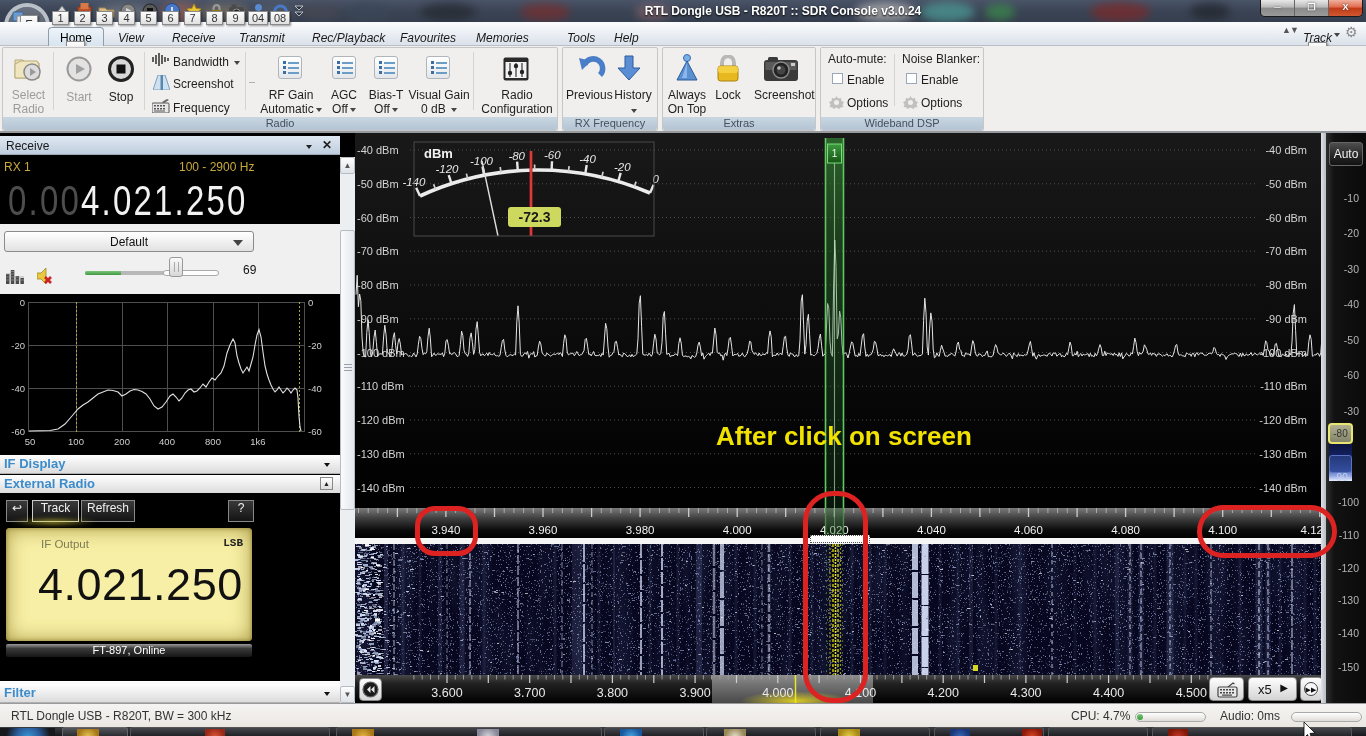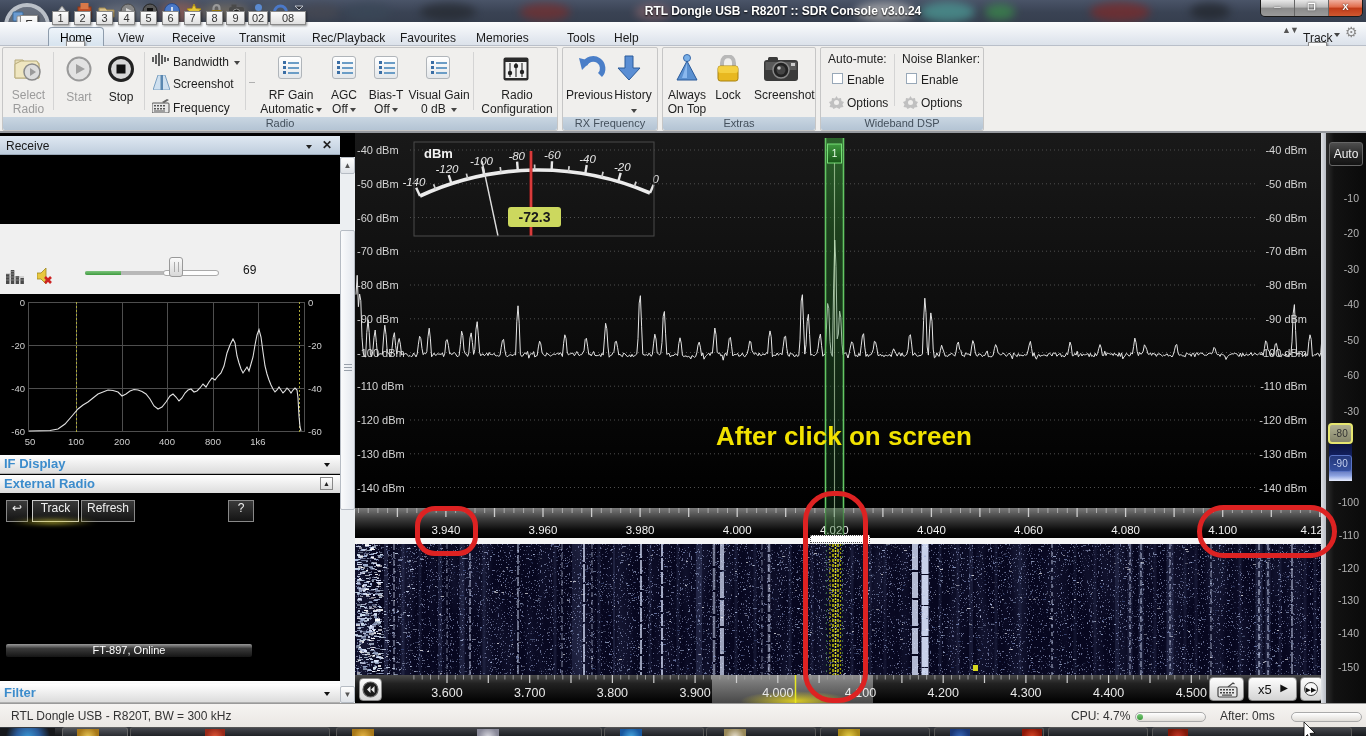--- a/index.html
+++ b/index.html
@@ -6,21 +6,21 @@
 .abs { position:absolute; }
 
 #title { left:0; top:0; width:1366px; height:30px; background:linear-gradient(#4a5468,#3a4354 40%,#333b4a); overflow:hidden;padding-left:20px; }
 #title .blob { position:absolute; filter:blur(4px); border-radius:50%; }
 #titletext { left:200px; top:4px; width:1166px; text-align:center; font-size:12px; font-weight:bold; color:#fff; text-shadow:0 1px 2px #000; }
 #winbtns { right:3px; top:0; width:103px; height:17px; border:1px solid #1a1a1a; border-top:none; border-radius:0 0 5px 5px; overflow:hidden; display:flex; }
 #winbtns div { flex:1; border-right:1px solid #666; background:linear-gradient(#e8e8e8,#b8b8b8 45%,#8a8a8a 50%,#9a9a9a); color:#fff; font-size:9px; font-weight:bold; text-align:center; line-height:15px; text-shadow:0 0 2px #333; }
 #winbtns div.cls { background:linear-gradient(#f0b0a0,#e06a4a 45%,#c03a18 50%,#d05830); border-right:none; }
 
 #tabrow { left:0; top:22px; width:1366px; height:24px; background:linear-gradient(#fbfcfd,#e4e9f0 70%,#dce2ea); border-bottom:1px solid #b9bfc9; }
-.tab { position:absolute; top:9px; font-size:12px; color:#1a1a1a; }
+.tab { position:absolute; top:9px; font-size:12px; color:#1a1a1a;font-style:italic; }
 #hometab { left:48px; top:5px; width:56px; height:23px; background:linear-gradient(#eef4fa,#d2e0ec); border:1px solid #8e9cac; border-bottom:none; border-radius:4px 4px 0 0; text-align:center; font-size:12px; padding-top:3px; }
 .keytip { position:absolute; background:linear-gradient(#fcfcfc,#e0e0e0); border:1px solid #8a8a8a; box-shadow:1px 1px 2px rgba(0,0,0,.4); font-size:11px; color:#333; text-align:center; }
 
 #ribbon { left:0; top:46px; width:1366px; height:87px; background:#f0efed; border-bottom:2px solid #96999e; }
 .rgroup { position:absolute; top:1px; height:84px; border:1px solid #c6c6c6; border-radius:2px; background:#f0efed; }
 .gcap { position:absolute; left:0; right:0; bottom:0; height:13px; background:linear-gradient(#c9d6e2,#b4c4d4); font-size:11px; color:#44505c; text-align:center; line-height:13px; border-radius:0 0 2px 2px; }
 .rtxt { position:absolute; font-size:12px; color:#1e1e1e; text-align:center; }
 .rgray { color:#9b9b9b; }
 .sep { position:absolute; top:6px; height:58px; width:1px; background:#d4d4d4; }
 .dd { display:inline-block; width:0; height:0; border-left:3.5px solid transparent; border-right:3.5px solid transparent; border-top:4px solid #444; vertical-align:middle; margin-left:2px; }
@@ -152,22 +152,22 @@
 </div>
 <div class="keytip" style="left:52px;top:11px;width:17px;height:14px;line-height:13px;">1</div>
 <div class="keytip" style="left:74px;top:11px;width:17px;height:14px;line-height:13px;">2</div>
 <div class="keytip" style="left:96px;top:11px;width:17px;height:14px;line-height:13px;">3</div>
 <div class="keytip" style="left:118px;top:11px;width:17px;height:14px;line-height:13px;">4</div>
 <div class="keytip" style="left:140px;top:11px;width:17px;height:14px;line-height:13px;">5</div>
 <div class="keytip" style="left:162px;top:11px;width:17px;height:14px;line-height:13px;">6</div>
 <div class="keytip" style="left:184px;top:11px;width:17px;height:14px;line-height:13px;">7</div>
 <div class="keytip" style="left:206px;top:11px;width:17px;height:14px;line-height:13px;">8</div>
 <div class="keytip" style="left:226px;top:11px;width:19px;height:14px;line-height:13px;">9</div>
-<div class="keytip" style="left:248px;top:11px;width:20px;height:14px;line-height:13px;">02</div>
-<div class="keytip" style="left:270px;top:11px;width:36px;height:14px;line-height:13px;">08</div>
+<div class="keytip" style="left:248px;top:11px;width:20px;height:14px;line-height:13px;">04</div>
+<div class="keytip" style="left:270px;top:11px;width:20px;height:14px;line-height:13px;">08</div>
 <div class="keytip" style="left:66px;top:41px;width:19px;height:17px;line-height:16px;">H</div>
 <div class="keytip" style="left:1308px;top:42px;width:19px;height:16px;line-height:15px;">S</div>
 
 <div class="abs" id="ribbon">
 
 <div class="rgroup" style="left:2px;width:556px">
       <div class="gcap">Radio</div>
     </div>
 <div class="rgroup" style="left:562px;width:96px">
       <div class="gcap">RX Frequency</div>
@@ -336,21 +336,27 @@
     </svg>
 <div class="rtxt" style="left:921px;top:50px;text-align:left">Options</div>
 
 </div>
 
 <div class="abs" id="lpanel">
 <div class="abs" id="lphead">Receive
   <span class="dd" style="position:absolute;right:28px;top:9px;border-top-color:#222"></span>
   <span style="position:absolute;right:8px;top:2px;font-size:12px;font-weight:bold;color:#222">✕</span>
 </div>
+<div class="abs" id="freqdisp">
+  <span class="gold" style="position:absolute;left:4px;top:3px">RX 1</span>
+  <span class="gold" style="position:absolute;left:179px;top:3px">100 - 2900 Hz</span>
+  <div class="abs" id="bigfreq"><span style="color:#4d4d4d">0.00</span><span style="color:#f2f2f2">4.021.250</span></div>
+</div>
 <div class="abs" id="graysec">
+  <div class="abs" id="combo">Default<span class="dd" style="position:absolute;right:10px;top:8px;border-left-width:5px;border-right-width:5px;border-top-width:6px"></span></div>
   <svg class="abs" style="left:6px;top:43px" width="18" height="17" viewBox="0 0 18 17">
     <g fill="#4a4a4a">
           <rect x="0" y="7" width="3.5" height="10"></rect>
           <rect x="4.8" y="3" width="3.5" height="14"></rect>
           <rect x="9.6" y="9" width="3.5" height="8"></rect>
           <rect x="14.4" y="11" width="3.5" height="6"></rect>
         </g>
     <g stroke="#999" stroke-width="0.7">
           <line x1="0" y1="10" x2="18" y2="10"></line>
           <line x1="0" y1="13" x2="18" y2="13"></line>
@@ -405,20 +411,25 @@
 <div class="abs linkrow" style="top:342px">External Radio
   <div style="position:absolute;right:7px;top:2px;width:13px;height:13px;background:linear-gradient(#fff,#ddd);border:1px solid #888;color:#222;font-size:7px;text-align:center;line-height:12px;font-weight:normal">▲</div>
 </div>
 <div class="abs linkrow" style="top:322px">IF Display<span class="dd" style="position:absolute;right:10px;top:8px;border-top-color:#111"></span></div>
 <div class="abs" id="extsec">
   <div class="dbtn" style="left:6px;width:22px;">↩</div>
   <div class="dbtn" style="left:32px;width:47px;border-color:#ccc">Track</div>
   <div class="dbtn" style="left:81px;width:54px;">Refresh</div>
   <div class="dbtn" style="left:228px;width:26px;">?</div>
   <div class="abs" style="left:8px;top:25px;width:90px;height:8px;background:radial-gradient(ellipse at center, rgba(220,210,60,.8), rgba(220,210,60,0) 70%);filter:blur(2px)"></div>
+  <div class="abs" id="yellowpanel">
+    <span style="position:absolute;left:35px;top:10px;font-size:11.5px;color:#7c7c55">IF Output</span>
+    <span style="position:absolute;right:9px;top:9px;font-size:11px;font-weight:bold;color:#222;font-family:'Liberation Mono',monospace">LSB</span>
+    <div style="position:absolute;left:32px;top:31px;font-size:45px;color:#111;letter-spacing:0.5px">4.021.250</div>
+  </div>
   <div class="abs" id="ftbar">FT-897, Online</div>
 </div>
 <div class="abs linkrow" style="top:548px">Mode<span class="dd" style="position:absolute;right:10px;top:8px;border-top-color:#111"></span></div>
 <div class="abs linkrow" style="top:551px">Filter<span class="dd" style="position:absolute;right:10px;top:8px;border-top-color:#111"></span></div>
 
 </div>
 <div class="abs" id="vscroll">
   <div class="sbtn" style="top:0">▲</div>
   <div class="sbtn" style="top:73px;height:280px;background:linear-gradient(90deg,#fafbfc,#e4e8ee);">
     <div style="position:absolute;left:3px;top:133px;width:8px;height:1px;background:#98a0aa;box-shadow:0 3px #98a0aa,0 6px #98a0aa"></div>
@@ -2894,38 +2905,38 @@
 <div style="position:absolute;left:3px;top:9px;width:34px;height:24px;background:linear-gradient(#4e4e4e,#242424 60%,#131313);border:1px solid #666;border-radius:3px;color:#f0f0f0;font-size:12px;text-align:center;padding-top:4px">Auto</div>
 <div class="rlab" style="top:59px">-10</div>
 <div class="rlab" style="top:94px">-20</div>
 <div class="rlab" style="top:130px">-30</div>
 <div class="rlab" style="top:165px">-40</div>
 <div class="rlab" style="top:201px">-50</div>
 <div class="rlab" style="top:236px">-60</div>
 <div class="rlab" style="top:272px">-30</div>
 <div style="position:absolute;left:3px;top:311px;width:23px;height:37px;background:linear-gradient(#0c1440,#16266c 45%,#8aa0e0 85%,#e8eeff)"></div>
 <div style="position:absolute;left:2px;top:290px;width:25px;height:21px;background:linear-gradient(#b0b090,#84846a);border:2px solid #e6e670;border-radius:4px;color:#333;font-size:10px;text-align:center;padding-top:3px">-80</div>
-<div style="position:absolute;left:3px;top:322px;width:23px;height:17px;background:linear-gradient(#24387a,#35509f);border:1px solid #5a74c4;border-radius:3px;color:#c4d0ee;font-size:10px;text-align:center;padding-top:2px">-90</div>
+<div style="position:absolute;left:3px;top:322px;width:23px;height:17px;background:linear-gradient(#24387a,#35509f);border:1px solid #5a74c4;border-radius:3px;color:#c4d0ee;font-size:10px;text-align:center;padding-top:16px">-90</div>
 <div class="rlab" style="top:363px">-100</div>
 <div class="rlab" style="top:396px">-110</div>
 <div class="rlab" style="top:429px">-120</div>
 <div class="rlab" style="top:461px">-130</div>
 <div class="rlab" style="top:494px">-140</div>
 <div class="rlab" style="top:528px">-150</div>
 
 </div>
 <div class="abs" style="left:1321px;top:133px;width:5px;height:570px;background:linear-gradient(90deg,#e0e2e6,#b8bcc4)"></div>
 
 <div class="abs" id="status">
   <span style="position:absolute;left:11px;top:5px">RTL Dongle USB - R820T, BW = 300 kHz</span>
   <span style="position:absolute;left:1071px;top:5px">CPU: 4.7%</span>
   <div class="pbar" style="left:1135px">
       <div style="position:absolute;left:1px;top:1px;width:6px;height:6px;background:linear-gradient(#7ac87a,#3a9a3a);border-radius:3px"></div>
     </div>
-  <span style="position:absolute;left:1220px;top:5px">After: 0ms</span>
+  <span style="position:absolute;left:1220px;top:5px">Audio: 0ms</span>
   <div class="pbar" style="left:1291px"></div>
 </div>
 
 <div class="abs" id="taskbar">
 <div style="position:absolute;left:0;top:1px;width:55px;height:8px;background:radial-gradient(circle at 28px 10px, #3a9ad8 0%, #2a5a98 40%, #16181c 75%)"></div>
 <div style="position:absolute;left:62px;top:0;width:66px;height:9px;background:linear-gradient(#53565c,#2a2c30);border:1px solid #666;border-bottom:none;border-radius:3px 3px 0 0"></div>
 <div style="position:absolute;left:77px;top:2px;width:22px;height:7px;background:radial-gradient(circle at 11px 8px,#e8c858,#a87818 70%)"></div>
 <div style="position:absolute;left:130px;top:0;width:200px;height:9px;background:linear-gradient(#44464c,#202226);border:1px solid #555;border-bottom:none;border-radius:3px 3px 0 0"></div>
 <div style="position:absolute;left:205px;top:2px;width:20px;height:7px;background:radial-gradient(circle at 10px 8px,#e05838,#982818 70%)"></div>
 <div style="position:absolute;left:336px;top:0;width:266px;height:9px;background:linear-gradient(#404248,#1e2024);border:1px solid #555;border-bottom:none;border-radius:3px 3px 0 0"></div>

